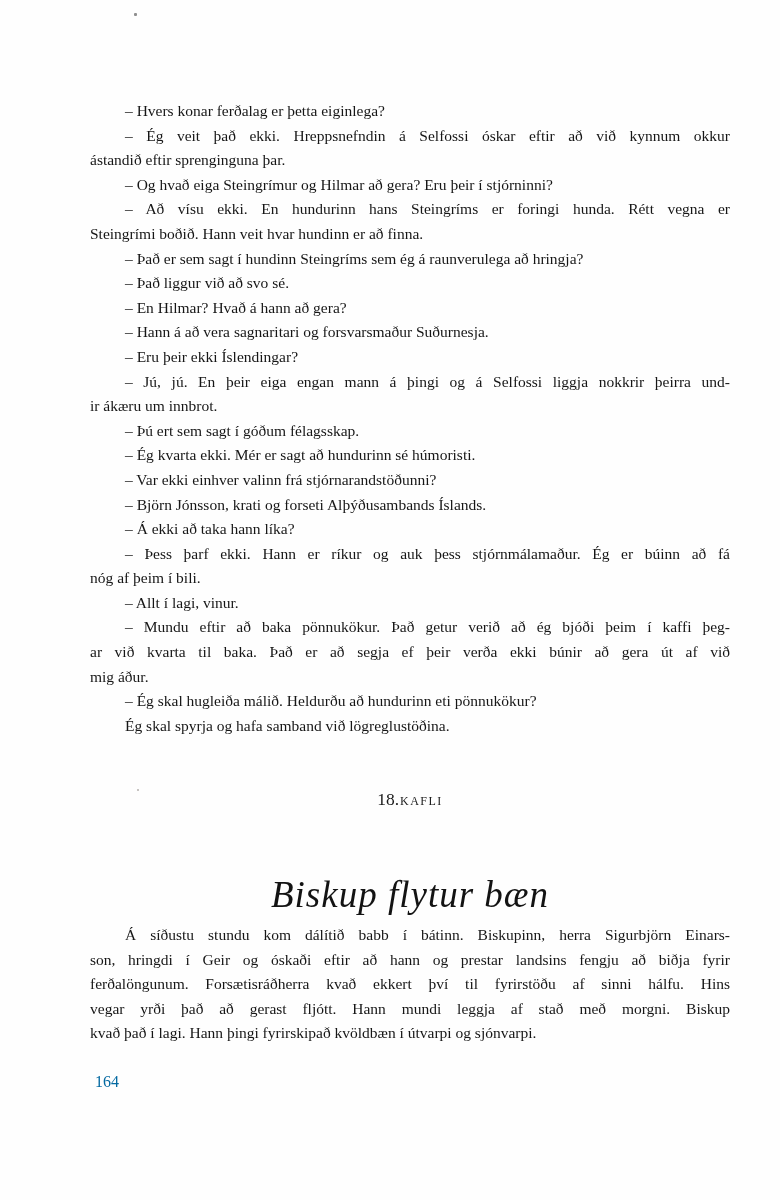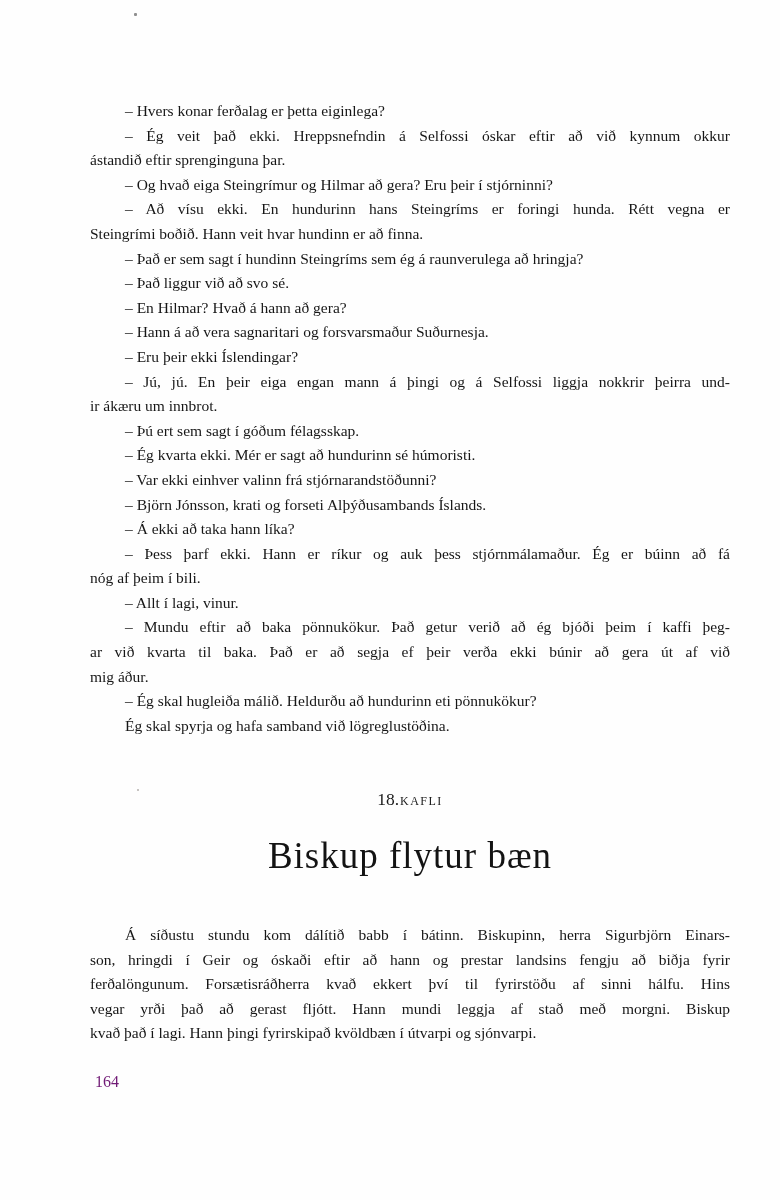--- a/index.html
+++ b/index.html
@@ -32,29 +32,30 @@
     text-align:center;
     font-size:17.5px;
     color:#1a1a1a;
   }
   .chapter-heading .kafli{
     font-size:12px;
     letter-spacing:1.5px;
     margin-left:1px;
   }
   .chapter-title{
-    position:absolute;left:90px;width:640px;top:834px;
+    position:absolute;left:90px;width:640px;top:873px;
     text-align:center;
+    font-style:italic;
     font-size:37px;
     letter-spacing:1px;
     color:#131313;
   }
   .page-number{
     position:absolute;left:95px;top:1073px;
-    font-size:16px;color:#701a75;font-family:Liberation Serif, serif;
+    font-size:16px;color:#0369a1;font-family:Liberation Serif, serif;
   }
   .dot{position:absolute;background:#8f8f8f;border-radius:1px;}
   .dot1{left:134px;top:13px;width:3px;height:3px;}
   .dot2{left:137px;top:789px;width:2px;height:2px;background:#b5b0ae;}
 </style>
 </head>
 <body>
 
 <div class="page">
   <span class="dot dot1"></span>

